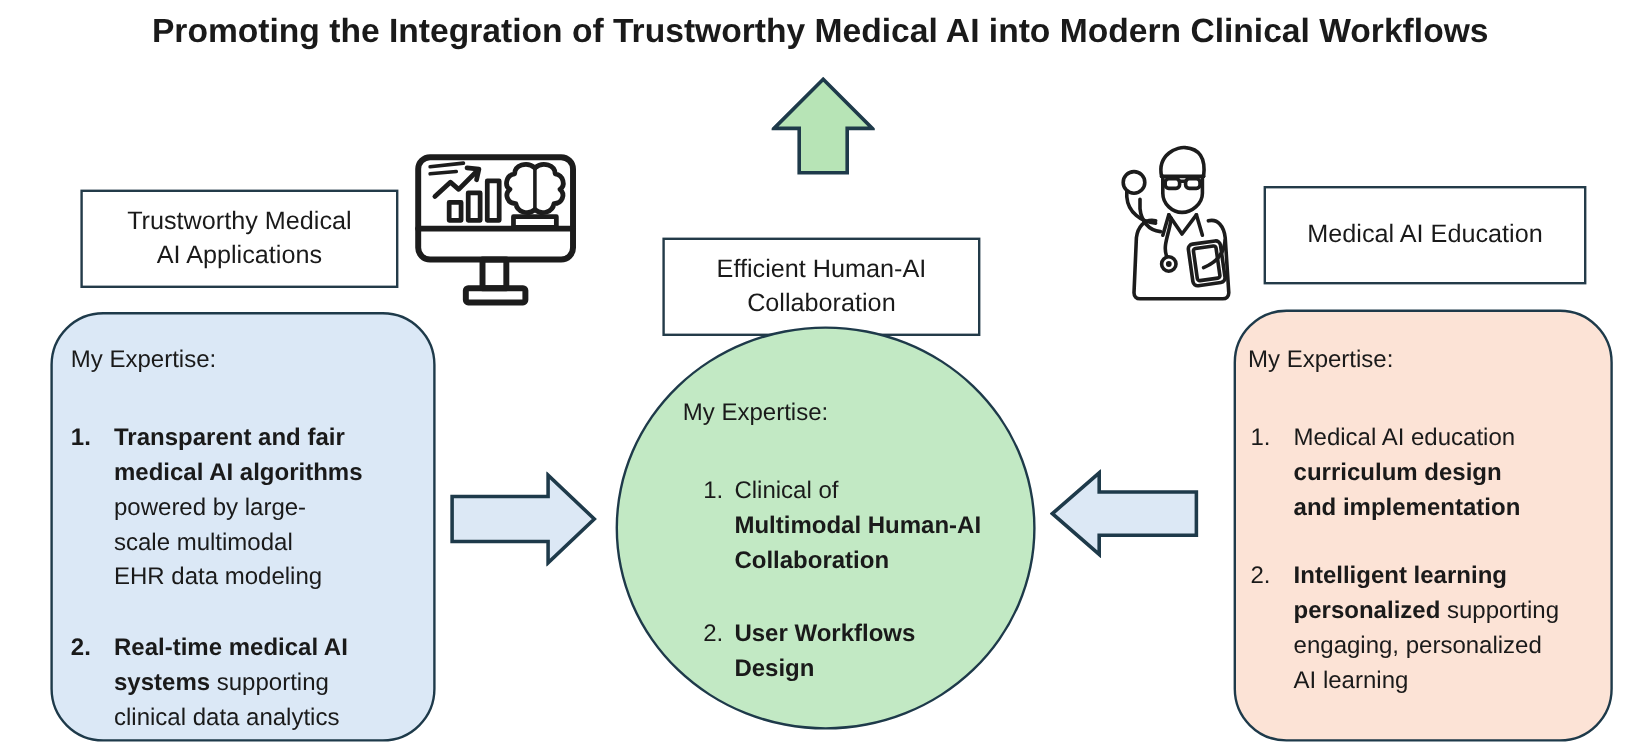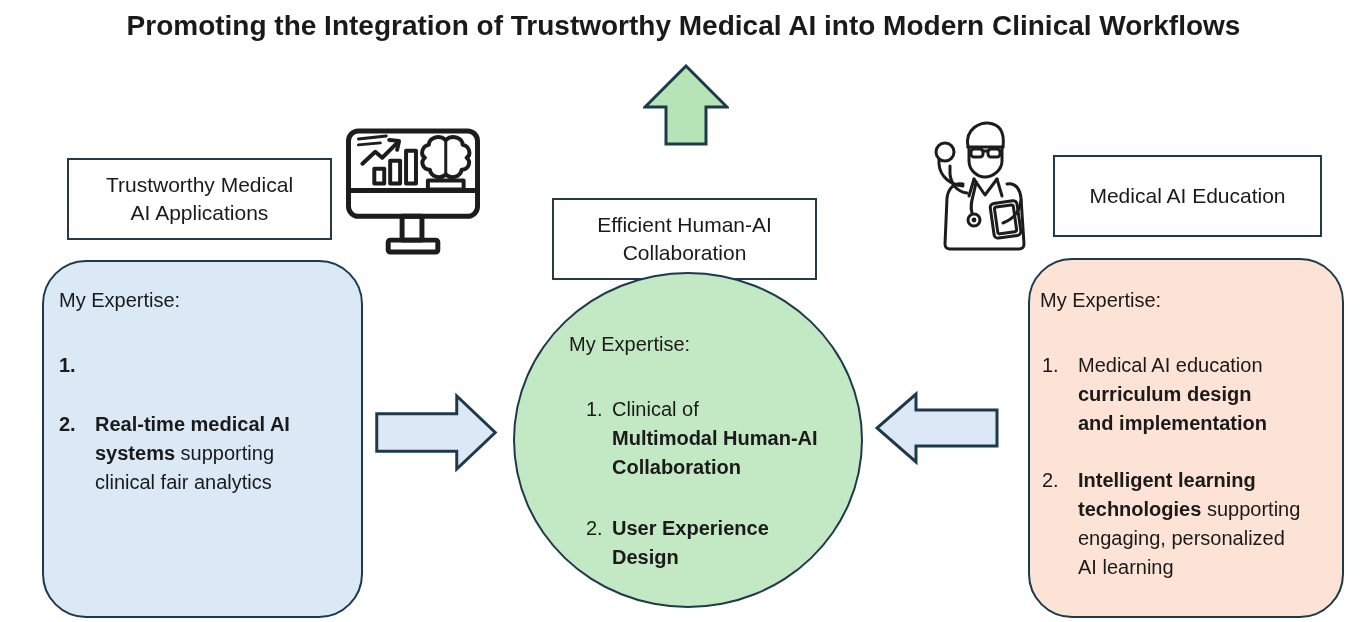--- a/index.html
+++ b/index.html
@@ -118,56 +118,60 @@
       </g>
       <path class="ln" d="M94,84 C93,96 86,103 76,107" stroke-width="3"></path>
     </svg>
   </div>
   <div class="abs label-box label-right">Medical AI Education</div>
 
   <div class="abs panel panel-left">
     <div class="heading">My Expertise:</div>
     <div class="item">
       <span class="num b">1.</span>
+      <span class="seg"><span class="b">Transparent and fair
+medical AI algorithms</span><span> powered by large-
+scale multimodal
+EHR data modeling</span></span>
     </div>
     <div class="item">
       <span class="num b">2.</span>
       <span class="seg"><span class="b">Real-time medical AI
 systems</span><span> supporting
-clinical fair analytics</span></span>
+clinical data analytics</span></span>
     </div>
   </div>
 
   <div class="abs circle-center">
     <div class="heading">My Expertise:</div>
     <div class="item">
       <span class="num">1.</span>
       <span class="seg"><span>Clinical of</span><span class="b">
 Multimodal Human-AI
 Collaboration</span></span>
     </div>
     <div class="item">
       <span class="num">2.</span>
-      <span class="seg"><span class="b">User Experience
+      <span class="seg"><span class="b">User Workflows
 Design</span></span>
     </div>
   </div>
 
   <div class="abs panel panel-right">
     <div class="heading">My Expertise:</div>
     <div class="item">
       <span class="num">1.</span>
       <span class="seg"><span>Medical AI education</span><span class="b">
 curriculum design
 and implementation</span></span>
     </div>
     <div class="item">
       <span class="num">2.</span>
       <span class="seg"><span class="b">Intelligent learning
-technologies</span><span> supporting
+personalized</span><span> supporting
 engaging, personalized
 AI learning</span></span>
     </div>
   </div>
 
   <div class="abs arrow-ltr">
     <svg viewBox="0 0 125 80">
       <polygon points="2,21 83,21 83,3 122,40 83,77 83,59 2,59" fill="var(--arrow-blue-fill,#dce8f5)" stroke="var(--outline,#1e3a4a)" stroke-width="3" stroke-linejoin="miter"></polygon>
     </svg>
   </div>

